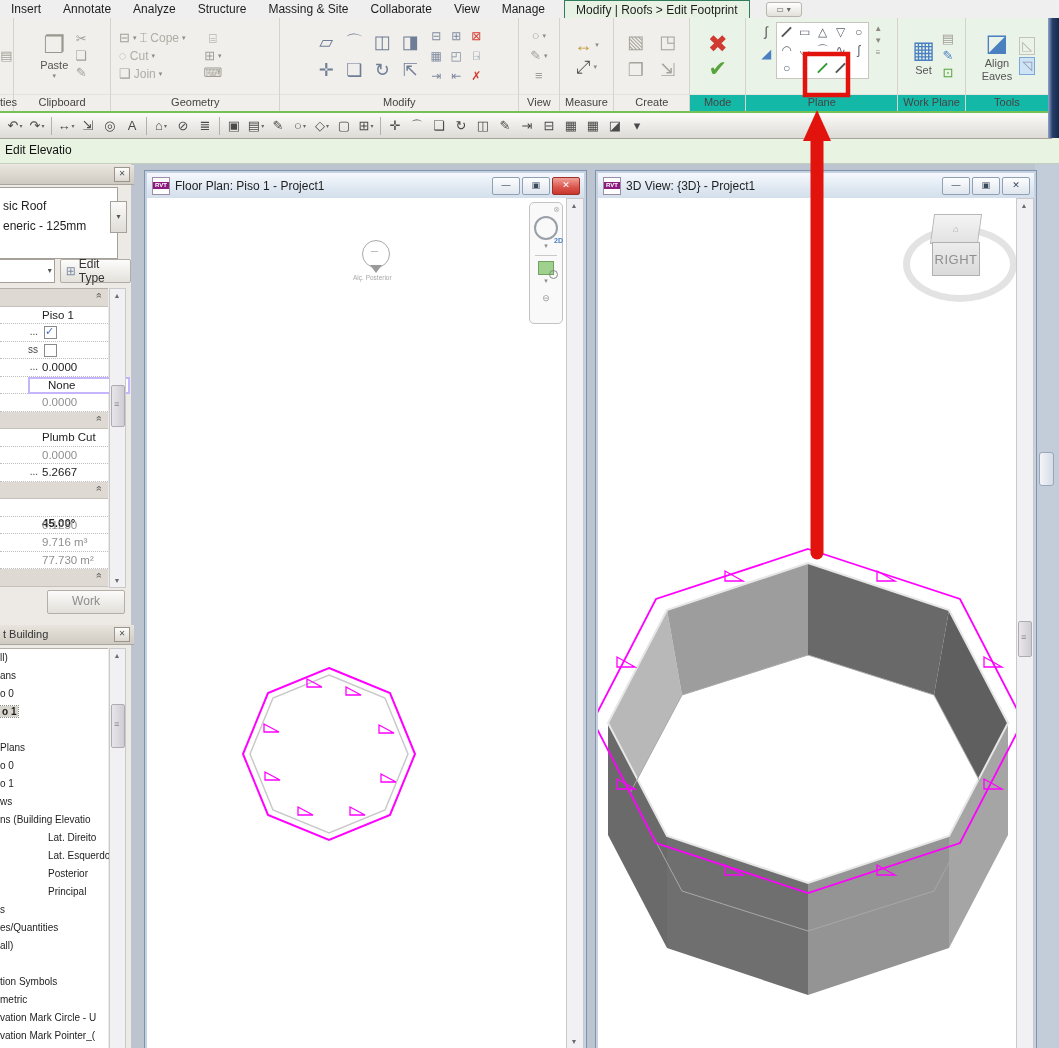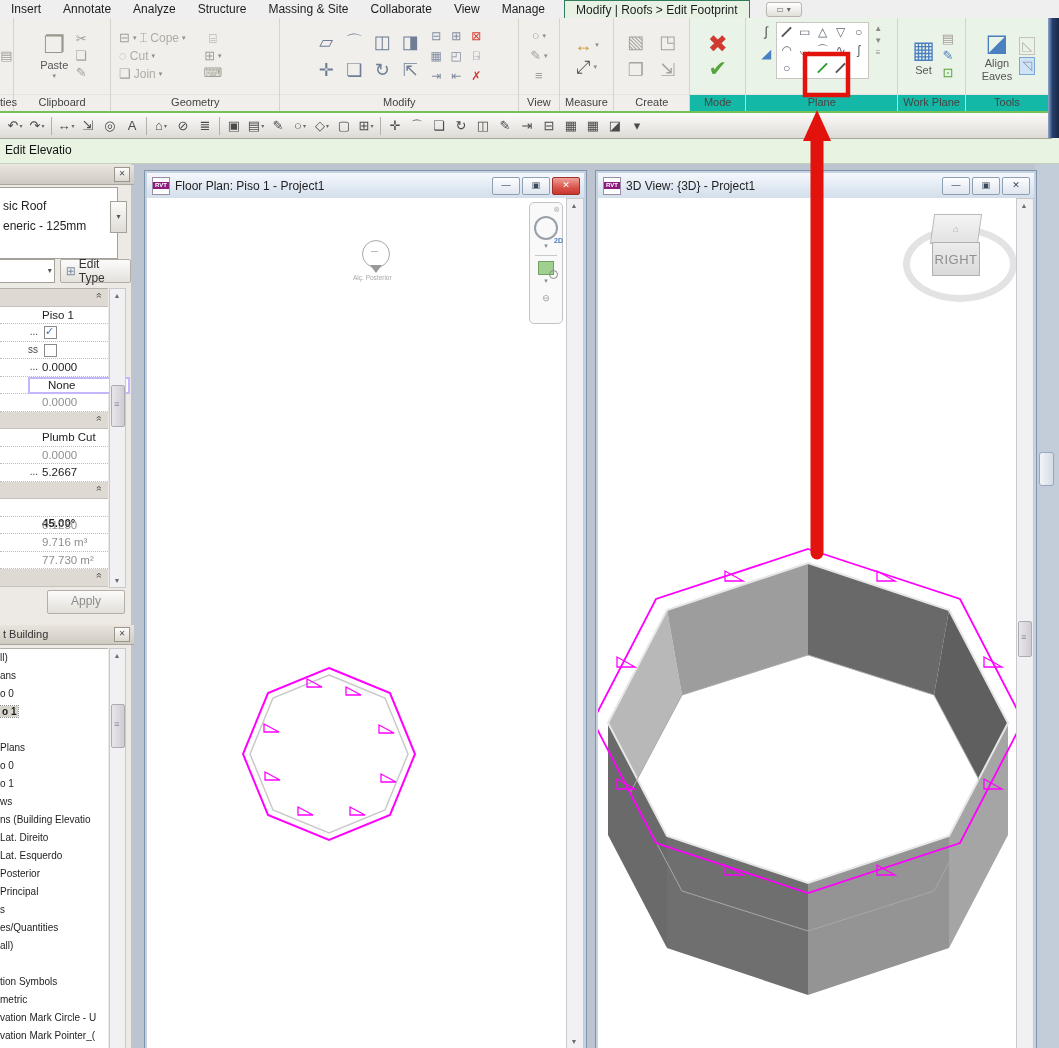--- a/index.html
+++ b/index.html
@@ -85,21 +85,21 @@
   
   .sbtrack{background:#f1f0f3;border:1px solid #c9c8cc;}
   .sbthumb{position:absolute;left:1px;width:12px;background:linear-gradient(90deg,#e8e6ea,#cfcdd3);border:1px solid #aeacb2;border-radius:2px;}
   .sbthumb:after{content:"≡";position:absolute;left:2px;top:50%;margin-top:-7px;font-size:9px;color:#8d8b91;}
   .sbarrow{position:absolute;left:1px;width:12px;height:13px;font-size:7px;color:#6d6b71;text-align:center;line-height:13px;}
   .applybtn{position:absolute;left:47px;top:427px;width:76px;height:22px;border:1px solid #b3afa8;border-radius:2px;
             background:linear-gradient(#fbfbfa,#e2dfd9);color:#8c8c8c;font-size:12px;text-align:center;line-height:21px;}
   
   .btree{position:absolute;left:0;top:485px;width:108px;height:400px;background:#fff;border-top:1px solid #b5b1aa;}
   .bitem{height:18px;line-height:18px;font-size:10px;color:#1c1c1c;white-space:nowrap;}
-  .bitem.ind{padding-left:0;}
+  .bitem.ind{padding-left:0;margin-left:48px;}
   .bitem.sel span{font-weight:bold;background:#d8d5cd;outline:1px dotted #8a8a8a;padding:0 2px;}
   
   .mdiwin{background:#fff;border:1px solid #7f93ab;box-shadow:0 0 0 2px #c6d2e2 inset;z-index:2;}
   .titlebar{position:absolute;left:2px;top:2px;right:2px;height:25px;background:linear-gradient(#f6f9fd,#dfe8f2 60%,#d3dfeb);
             border-bottom:1px solid #b9c6d6;display:flex;align-items:center;padding-left:5px;gap:5px;}
   .rvticon{width:16px;height:16px;background:#fff;border:1px solid #9b8da5;position:relative;flex:0 0 auto;}
   .rvticon:after{content:"RVT";position:absolute;left:0;top:4px;width:100%;text-align:center;font-size:6px;font-weight:bold;
                  color:#fff;background:#8c1a7f;line-height:7px;}
   .wtitle{font-size:12px;color:#1f1f1f;white-space:nowrap;flex:1;}
   .winbtns{display:flex;gap:2px;margin-right:4px;}
@@ -576,21 +576,21 @@
 
         <span class="chev">»</span>
       </div>
     </div>
 
   <div class="abs sbtrack" style="left:109px;top:125px;width:15px;height:298px;">
     <span class="sbarrow" style="top:0;">▲</span>
     <span class="sbthumb" style="top:96px;height:40px;"></span>
     <span class="sbarrow" style="bottom:0;">▼</span>
   </div>
-  <div class="applybtn">Apply</div>
+  <div class="applybtn">Work</div>
 
   <div class="palhead" style="top:462px;">
     <span>t Building</span>
     <span class="closebox">✕</span>
   </div>
   <div class="btree">
 
   <div class="bitem"><span>ll)</span></div>
       <div class="bitem"><span>ans</span></div>
       <div class="bitem"><span>o 0</span></div>

